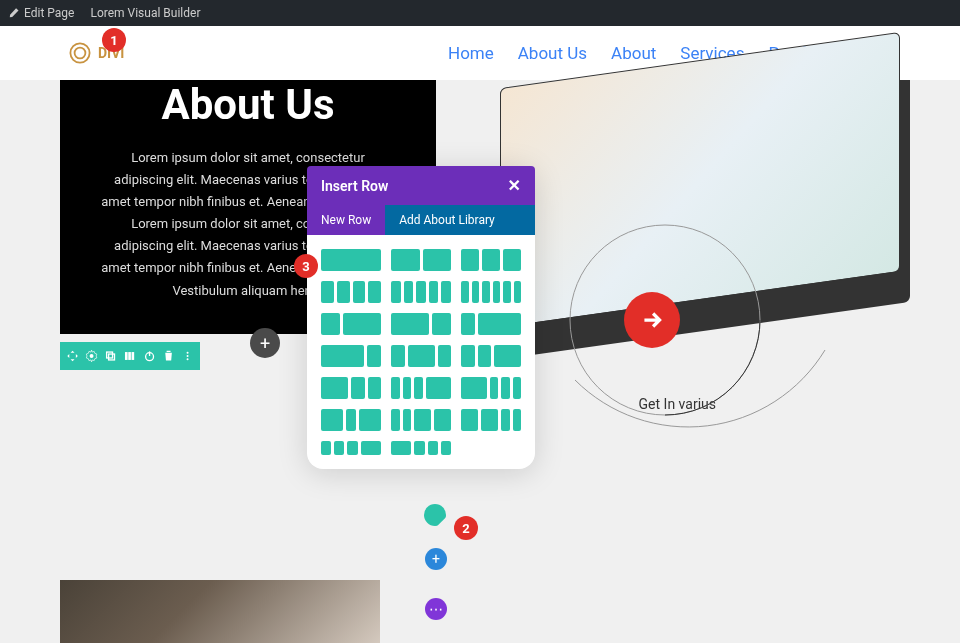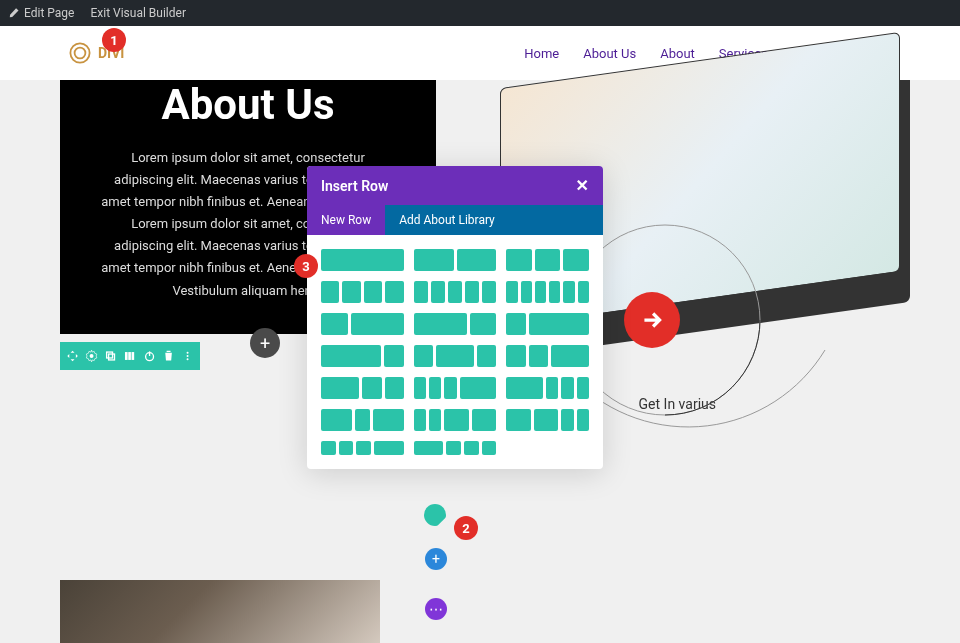--- a/index.html
+++ b/index.html
@@ -4,33 +4,33 @@
 <style>
 *{margin:0;padding:0;box-sizing:border-box;font-family:-apple-system,BlinkMacSystemFont,"Segoe UI",Roboto,sans-serif}
 body{width:960px;height:643px;background:#f0f0f0;overflow:hidden;position:relative}
 .admin-bar{background:#23282d;height:26px;display:flex;align-items:center;padding:0 8px;gap:16px}
 .admin-link{color:#ccc;font-size:12px;display:flex;align-items:center;gap:4px;cursor:pointer}
 .admin-link svg{width:12px;height:12px}
 .header{background:#fff;height:54px;display:flex;align-items:center;padding:0 68px;justify-content:space-between;position:relative}
 .logo{display:flex;align-items:center;gap:6px;color:#c89340;font-size:14px;font-weight:500}
 .logo-icon{width:24px;height:24px}
 .nav{display:flex;gap:24px}
-.nav-item{color:#4c1d95;font-size:13px;cursor:pointer}
+.nav-item{color:#3b82f6;font-size:17px;cursor:pointer}
 .hero{position:relative;margin:0 60px}
 .dark-box{background:#000;width:376px;padding:0 40px 32px;color:#fff;text-align:center;position:relative}
 .dark-box h1{font-size:42px;font-weight:700;margin-bottom:18px}
 .dark-box p{font-size:13px;line-height:1.7;color:#ddd}
 .row-toolbar{background:#2bc3a9;height:28px;display:flex;align-items:center;padding:0 6px;gap:6px;width:140px;margin-top:8px}
 .toolbar-icon{color:#fff;width:14px;height:14px;cursor:pointer}
 .add-btn{position:absolute;width:30px;height:30px;border-radius:50%;background:#4a4a4a;color:#fff;display:flex;align-items:center;justify-content:center;font-size:18px;cursor:pointer;left:250px;top:328px}
 .badge{position:absolute;width:24px;height:24px;border-radius:50%;background:#e22e28;color:#fff;display:flex;align-items:center;justify-content:center;font-size:13px;font-weight:700;z-index:50}
 .b1{left:102px;top:28px}
 .b2{left:454px;top:516px}
 .b3{left:294px;top:254px}
-.modal{position:absolute;left:307px;top:166px;width:296px;background:#fff;border-radius:4px;box-shadow:0 4px 30px rgba(0,0,0,0.15);z-index:40}
+.modal{position:absolute;left:307px;top:166px;width:228px;background:#fff;border-radius:16px;box-shadow:0 4px 30px rgba(0,0,0,0.15);z-index:40}
 .modal-head{background:#6c2eb9;color:#fff;padding:10px 14px;display:flex;justify-content:space-between;align-items:center;font-size:14px;font-weight:600;border-radius:4px 4px 0 0}
 .modal-close{cursor:pointer;font-size:16px}
 .modal-tabs{background:#0369a1;display:flex}
 .modal-tab{color:#fff;font-size:12px;padding:8px 14px;cursor:pointer}
 .modal-tab.active{background:#6c2eb9}
 .layouts{padding:14px;display:grid;grid-template-columns:repeat(3,1fr);gap:10px}
 .layout{display:flex;gap:3px;height:22px;cursor:pointer}
 .layout div{background:#2bc3a9;border-radius:2px}
 .arrow-circle{position:absolute;width:56px;height:56px;border-radius:50%;background:#e22e28;display:flex;align-items:center;justify-content:center;right:280px;top:292px;cursor:pointer;z-index:5}
 .arrow-circle svg{width:26px;height:26px;color:#fff}
@@ -47,21 +47,21 @@
 <body>
 
 <div class="admin-bar">
   <div class="admin-link">
     <svg viewBox="0 0 20 20" fill="currentColor">
         <path d="M13.5 2l4 4L7 16.5 3 17l.5-4L13.5 2z"></path>
       </svg>
     <span>Edit Page</span>
   </div>
   <div class="admin-link">
-    <span>Exit Visual Builder</span>
+    <span>Lorem Visual Builder</span>
   </div>
 </div>
 
 <div class="header">
   <div class="logo">
     <svg class="logo-icon" viewBox="0 0 40 40">
         <circle cx="20" cy="20" r="16" fill="none" stroke="#c89340" stroke-width="3"></circle>
         <circle cx="20" cy="20" r="9" fill="none" stroke="#c89340" stroke-width="3"></circle>
       </svg>
     <div>

